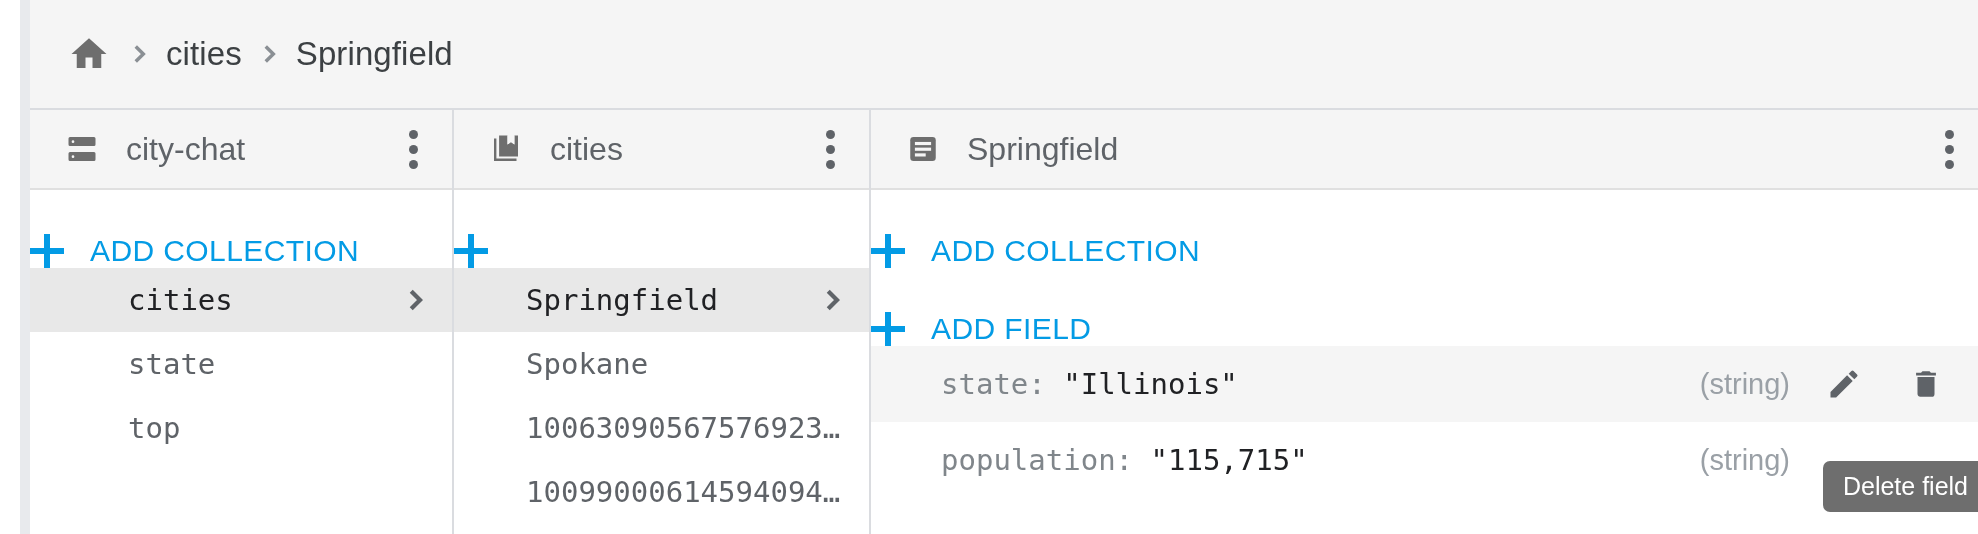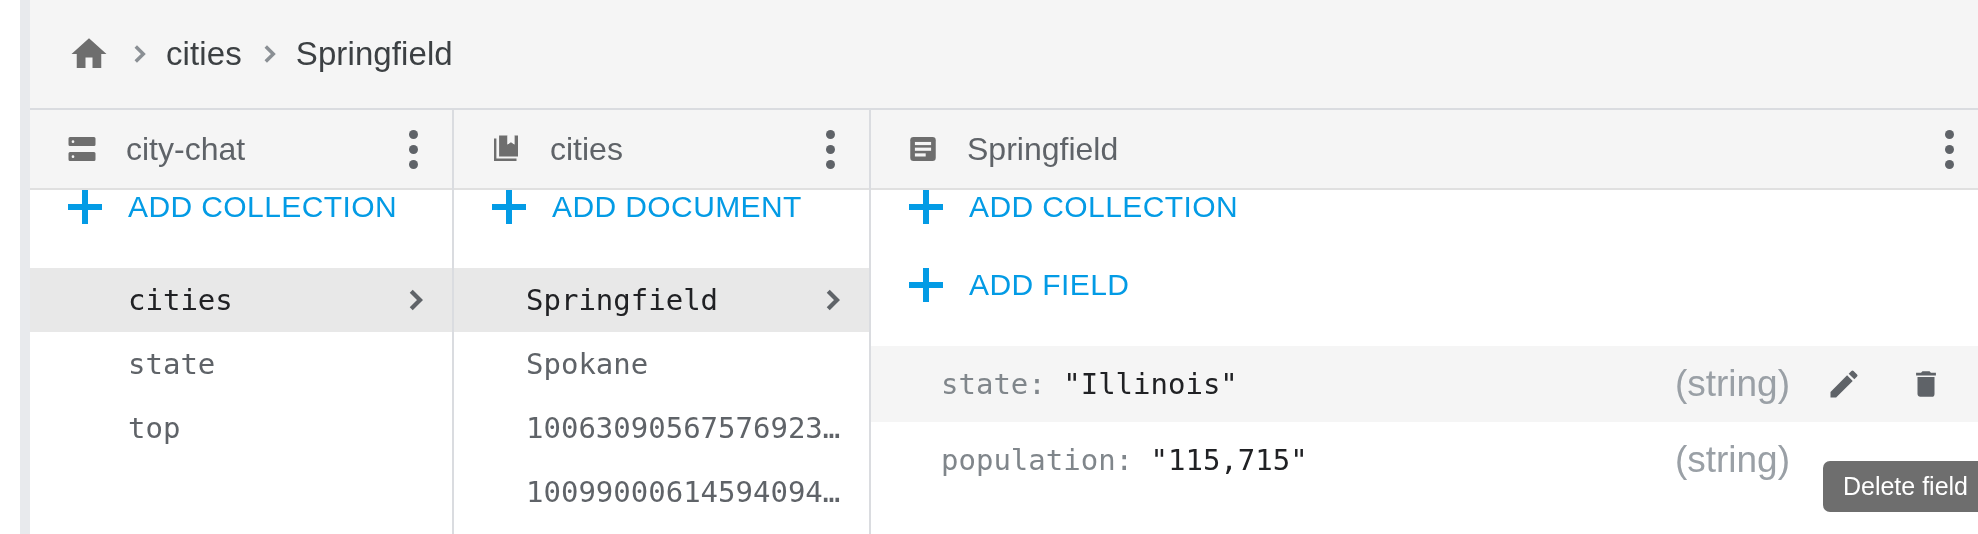--- a/index.html
+++ b/index.html
@@ -112,22 +112,21 @@
   .panel-body {
     flex: 1 1 auto;
     overflow: hidden;
     background: #ffffff;
   }
 
   
   .add-row {
     height: 78px;
     display: flex;
-    align-items: flex-start;
-    padding-left: 38px;
+    align-items: flex-end;
     cursor: pointer;
     background: #ffffff;
   }
   .add-row .plus {
     width: 34px; height: 34px;
     position: relative;
     flex: 0 0 auto;
   }
   .add-row .plus::before,
   .add-row .plus::after {
@@ -190,21 +189,21 @@
     margin-left: 70px;
     font-family: "DejaVu Sans Mono", "Liberation Mono", monospace;
     font-size: 29px;
     white-space: nowrap;
     overflow: hidden;
   }
   .field-key { color: #80868b; }
   .field-val { color: #202124; }
   .field-type {
     margin-left: auto;
-    font-size: 37px;
+    font-size: 29px;
     color: #9aa0a6;
     white-space: nowrap;
     flex: 0 0 auto;
   }
   .field-action {
     width: 56px; height: 56px;
     margin-left: 26px;
     display: flex; align-items: center; justify-content: center;
     cursor: pointer;
     flex: 0 0 auto;
@@ -310,21 +309,20 @@
           <span class="dots">
               <i></i>
               <i></i>
               <i></i>
             </span>
         </span>
       </div>
       <div class="panel-body">
         <div class="add-row">
           <span class="plus"></span>
-          <span class="add-label">ADD DOCUMENT</span>
         </div>
         <div class="list-row selected">
           <span class="row-label">Springfield</span>
           <span class="row-chevron">
             <svg viewBox="0 0 24 24">
                 <polyline points="9,5 16,12 9,19"></polyline>
               </svg>
           </span>
         </div>
         <div class="list-row">

